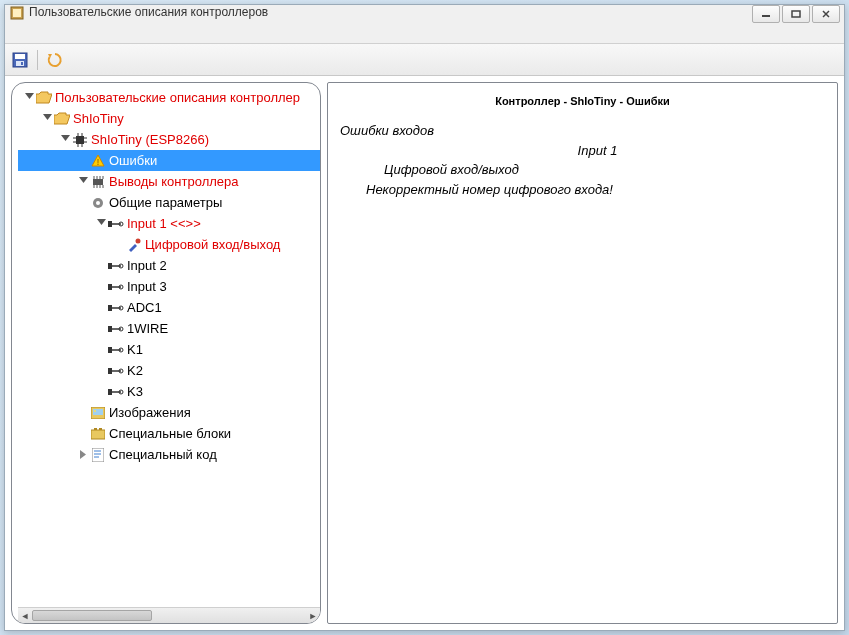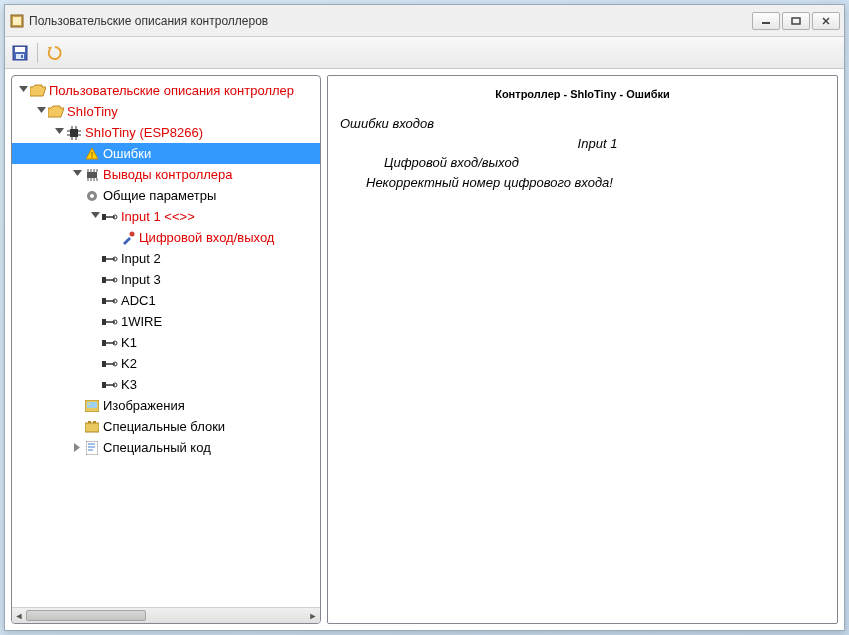--- a/index.html
+++ b/index.html
@@ -17,23 +17,23 @@
   border: 1px solid #9aaab8;
   box-shadow: 0 2px 8px rgba(0,0,0,0.2);
   width: 100%;
   height: 100%;
   display: flex;
   flex-direction: column;
 }
 .titlebar {
   background: #f0f0f0;
   border-bottom: 1px solid #d0d0d0;
-  height: 32px;
-  display: flex;
-  align-items: center;
+  height: 39px;
+  display: flex;
+  align-items: flex-start;
   padding: 0 4px;
 }
 .titlebar-icon { width: 16px; height: 16px; margin-right: 4px; display: inline-flex; align-items: center; justify-content: center; }
 .titlebar-text { flex: 1; font-size: 12px; color: #333; }
 .titlebar-buttons { display: flex; gap: 2px; }
 .tbtn {
   width: 28px; height: 18px;
   border: 1px solid #b0b0b0;
   background: linear-gradient(#fdfdfd, #e8e8e8);
   border-radius: 2px;
@@ -54,25 +54,26 @@
 .body {
   flex: 1;
   display: flex;
   padding: 6px;
   gap: 6px;
   min-height: 0;
 }
 .tree-panel {
   width: 310px;
   border: 1px solid #828790;
-  border-radius: 4px;
+  border-radius: 14px;
   overflow: hidden;
   display: flex;
   flex-direction: column;
   background: #fff;
+  padding-left: 6px;
 }
 .tree-content {
   flex: 1;
   overflow: auto;
   padding: 4px 0;
 }
 .scrollbar-h {
   height: 16px;
   background: linear-gradient(#f0f0f0, #e0e0e0);
   border-top: 1px solid #cfcfcf;

